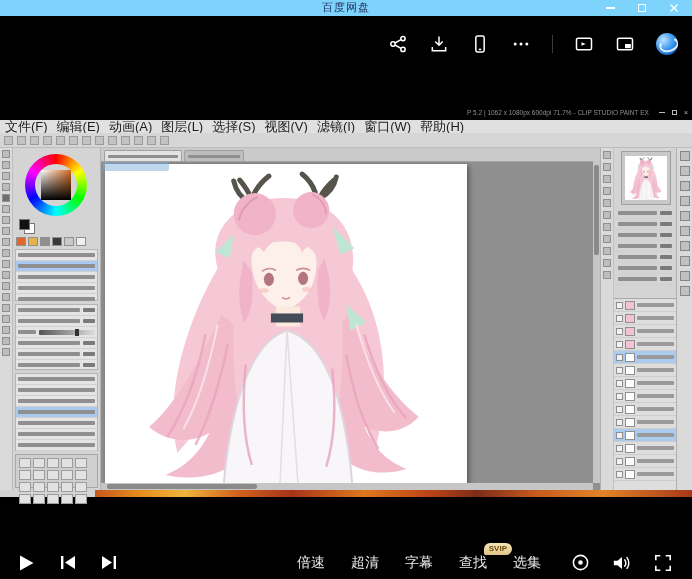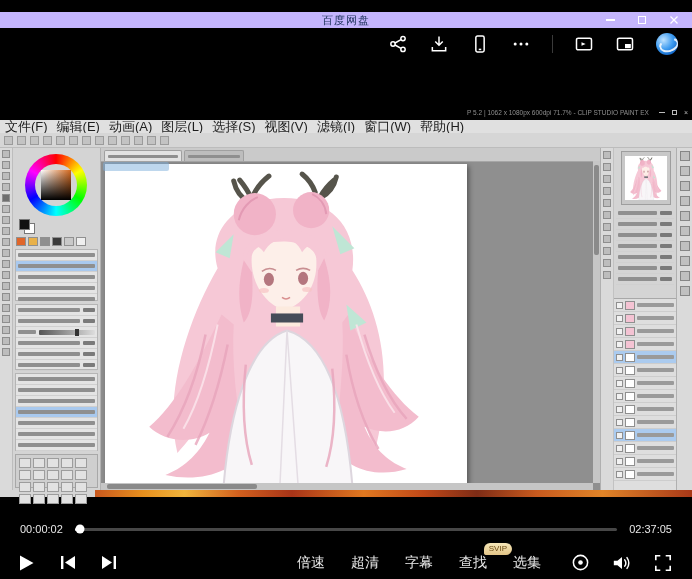--- a/index.html
+++ b/index.html
@@ -1,21 +1,21 @@
 <!DOCTYPE html>
 <html><head>
 <meta charset="utf-8">
 <style>
   html,body{margin:0;padding:0;background:#000;}
   .stage{position:relative;width:692px;height:579px;background:#000;overflow:hidden;
          font-family:"Liberation Sans","DejaVu Sans",sans-serif;}
 
   
-  .titlebar{position:absolute;top:12px;left:0;right:0;height:16px;
-            display:flex;align-items:center;justify-content:center;background:#c4b5fd;}
+  .titlebar{position:absolute;top:0;left:0;right:0;height:16px;
+            display:flex;justify-content:center;background:#7dd3fc;}
   .titlebar .wtitle{color:#20345f;font-size:11px;letter-spacing:1px;}
   .win-controls{position:absolute;right:2px;top:0;height:16px;display:flex;align-items:center;}
   .win-btn{width:32px;height:16px;display:flex;align-items:center;justify-content:center;cursor:default;}
   .g-min{width:9px;height:2px;background:#fff;}
   .g-max{width:8px;height:8px;border:1px solid #fff;box-sizing:border-box;}
 
   
   .video-header{position:absolute;top:16px;left:0;right:0;height:56px;display:flex;align-items:center;padding:0 14px;}
   .video-title{color:#fff;font-size:15px;font-weight:500;white-space:nowrap;}
   .header-icons{margin-left:auto;display:flex;align-items:center;gap:21px;}
@@ -130,21 +130,21 @@
   .track{flex:1;height:3px;background:#474747;border-radius:2px;margin:0 12px;position:relative;}
   .fill{position:absolute;left:0;top:0;bottom:0;background:#fff;border-radius:2px;}
   .knob{position:absolute;top:50%;transform:translate(-50%,-50%);width:9px;height:9px;border-radius:50%;background:#fff;}
 
   .controls-row{position:absolute;left:0;right:0;top:546px;height:33px;display:flex;align-items:center;padding:0 18px;}
   .left-controls{display:flex;align-items:center;gap:25px;}
   .cbtn{display:flex;align-items:center;justify-content:center;cursor:pointer;background:none;border:none;padding:0;}
   .text-controls{display:flex;align-items:center;gap:26px;margin-left:auto;color:#eaeaea;font-size:14px;}
   .tcb{cursor:pointer;position:relative;white-space:nowrap;}
   .svip{position:absolute;top:-11px;right:-25px;background:linear-gradient(#f6e7b8,#e2c487);color:#6a4a12;
-        font-size:8px;font-weight:400;padding:1px 5px;border-radius:7px 7px 7px 2px;line-height:10px;margin-left:12px;}
+        font-size:8px;font-weight:700;padding:1px 5px;border-radius:7px 7px 7px 2px;line-height:10px;margin-left:12px;}
   .right-icon-controls{display:flex;align-items:center;gap:22px;margin-left:30px;margin-right:2px;}
 </style>
 </head>
 <body>
 
 <div class="stage">
 
   <svg width="0" height="0" style="position:absolute" aria-hidden="true">
     <defs>
       <symbol id="girl" viewBox="0 0 360 320">
@@ -584,28 +584,20 @@
               <div class="ri"></div>
               <div class="ri"></div>
             </div>
         </div>
       </div>
 
       <div class="hotstrip"></div>
     </div>
   </div>
 
-  <div class="progress-row">
-    <span class="ptime">00:00:02</span>
-    <div class="track" id="track">
-      <div class="fill" id="fill" style="width: 1%;"></div>
-      <div class="knob" id="knob" style="left: 1%;"></div>
-    </div>
-    <span class="ptime">02:37:05</span>
-  </div>
 
   <div class="controls-row">
     <div class="left-controls">
       <button class="cbtn">
         <svg width="17" height="18" viewBox="0 0 17 18">
             <path d="M2 1.5 L15.5 9 L2 16.5 Z" fill="#fff"></path>
           </svg>
       </button>
       <button class="cbtn">
         <svg width="16" height="15" viewBox="0 0 16 15" fill="#fff">

